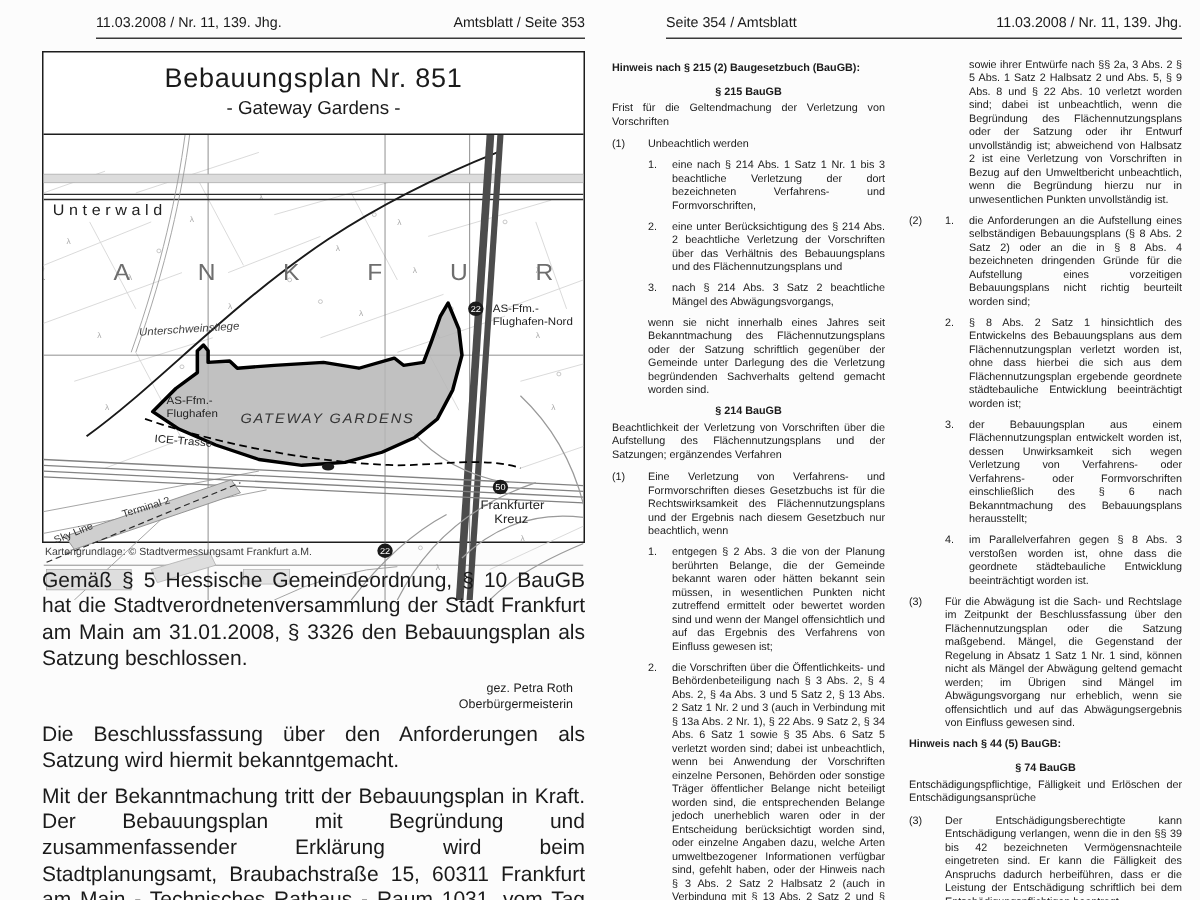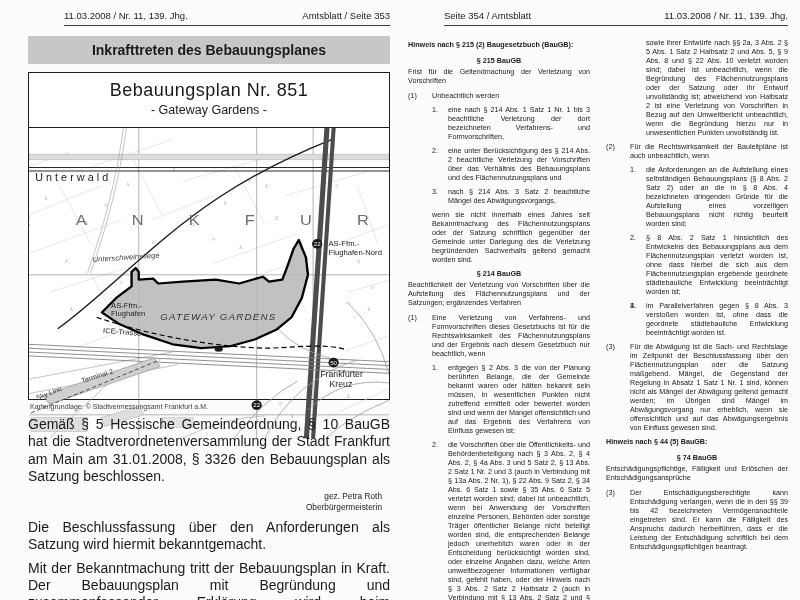--- a/index.html
+++ b/index.html
@@ -46,21 +46,20 @@
 </style>
 </head>
 <body>
 
 <div class="page page-left">
   <div class="pg-header">
     <span>11.03.2008 / Nr. 11, 139. Jhg.</span>
     <span>Amtsblatt / Seite 353</span>
   </div>
 
-  <div class="title-bar">Inkrafttreten des Bebauungsplanes</div>
 
   <div class="map-box">
     <div class="map-title">
       <div class="plan-title">Bebauungsplan Nr. 851</div>
       <div class="plan-subtitle">- Gateway Gardens -</div>
     </div>
     <svg class="map-svg" viewBox="0 0 351 321" preserveAspectRatio="none">
 
       <g stroke="#d6d6d6" stroke-width="0.6">
         <path d="M0 90 L70 60 M0 130 L90 95 M20 170 L110 140 M60 40 L140 12 M150 55 L240 28 M250 70 L330 45 M180 140 L260 110 M300 120 L351 100 M310 170 L351 158 M0 40 L40 25 M120 95 L180 70 M230 150 L300 125 M40 230 L90 210 M290 300 L351 270 M310 230 L351 215" fill="none"></path>
@@ -246,30 +245,30 @@
         </div>
         <div class="blk blk-s">
           <span class="marker">2.</span><span class="txt">die Vorschriften über die Öffentlichkeits- und Behördenbeteiligung nach § 3 Abs. 2, § 4 Abs. 2, § 4a Abs. 3 und 5 Satz 2, § 13 Abs. 2 Satz 1 Nr. 2 und 3 (auch in Verbindung mit § 13a Abs. 2 Nr. 1), § 22 Abs. 9 Satz 2, § 34 Abs. 6 Satz 1 sowie § 35 Abs. 6 Satz 5 verletzt worden sind; dabei ist unbeachtlich, wenn bei Anwendung der Vorschriften einzelne Personen, Behörden oder sonstige Träger öffentlicher Belange nicht beteiligt worden sind, die entsprechenden Belange jedoch unerheblich waren oder in der Entscheidung berücksichtigt worden sind, oder einzelne Angaben dazu, welche Arten umweltbezogener Informationen verfügbar sind, gefehlt haben, oder der Hinweis nach § 3 Abs. 2 Satz 2 Halbsatz 2 (auch in Verbindung mit § 13 Abs. 2 Satz 2 und § 13a Abs. 2 Nr. 1) gefehlt hat, oder bei Anwendung des § 13 Abs. 3 Satz 2 die Angabe darüber, dass von einer Umweltprüfung abgesehen wird, unterlassen wurde, oder bei Anwendung des § 4a Abs. 3 Satz 4 oder des § 13 (auch in Verbindung mit § 13a Abs. 2 Nr. 1) die Voraussetzungen für die Durchführung der Beteiligung nach diesen Vorschriften verkannt worden sind;</span>
         </div>
     </div>
     <div class="col">
       <div class="blk blk-c2">
           <span class="txt">sowie ihrer Entwürfe nach §§ 2a, 3 Abs. 2 § 5 Abs. 1 Satz 2 Halbsatz 2 und Abs. 5, § 9 Abs. 8 und § 22 Abs. 10 verletzt worden sind; dabei ist unbeachtlich, wenn die Begründung des Flächennutzungsplans oder der Satzung oder ihr Entwurf unvollständig ist; abweichend von Halbsatz 2 ist eine Verletzung von Vorschriften in Bezug auf den Umweltbericht unbeachtlich, wenn die Begründung hierzu nur in unwesentlichen Punkten unvollständig ist.</span>
         </div>
         <div class="blk blk-n">
-          <span class="marker">(2)</span><span class="txt">Für die Rechtswirksamkeit der Bauleitpläne ist auch unbeachtlich, wenn</span>
+          <span class="marker">(2)</span>
         </div>
         <div class="blk blk-s">
           <span class="marker">1.</span><span class="txt">die Anforderungen an die Aufstellung eines selbständigen Bebauungsplans (§ 8 Abs. 2 Satz 2) oder an die in § 8 Abs. 4 bezeichneten dringenden Gründe für die Aufstellung eines vorzeitigen Bebauungsplans nicht richtig beurteilt worden sind;</span>
         </div>
         <div class="blk blk-s">
           <span class="marker">2.</span><span class="txt">§ 8 Abs. 2 Satz 1 hinsichtlich des Entwickelns des Bebauungsplans aus dem Flächennutzungsplan verletzt worden ist, ohne dass hierbei die sich aus dem Flächennutzungsplan ergebende geordnete städtebauliche Entwicklung beeinträchtigt worden ist;</span>
         </div>
         <div class="blk blk-s">
-          <span class="marker">3.</span>
+          <span class="marker">3.</span><span class="txt">der Bebauungsplan aus einem Flächennutzungsplan entwickelt worden ist, dessen Unwirksamkeit sich wegen Verletzung von Verfahrens- oder Verfahrens- oder Formvorschriften einschließlich des § 6 nach Bekanntmachung des Bebauungsplans herausstellt;</span>
         </div>
         <div class="blk blk-s">
           <span class="marker">4.</span><span class="txt">im Parallelverfahren gegen § 8 Abs. 3 verstoßen worden ist, ohne dass die geordnete städtebauliche Entwicklung beeinträchtigt worden ist.</span>
         </div>
         <div class="blk blk-n">
           <span class="marker">(3)</span><span class="txt">Für die Abwägung ist die Sach- und Rechtslage im Zeitpunkt der Beschlussfassung über den Flächennutzungsplan oder die Satzung maßgebend. Mängel, die Gegenstand der Regelung in Absatz 1 Satz 1 Nr. 1 sind, können nicht als Mängel der Abwägung geltend gemacht werden; im Übrigen sind Mängel im Abwägungsvorgang nur erheblich, wenn sie offensichtlich und auf das Abwägungsergebnis von Einfluss gewesen sind.</span>
         </div>
         <div class="blk blk-hl">
           <span class="txt">Hinweis nach § 44 (5) BauGB:</span>
         </div>

